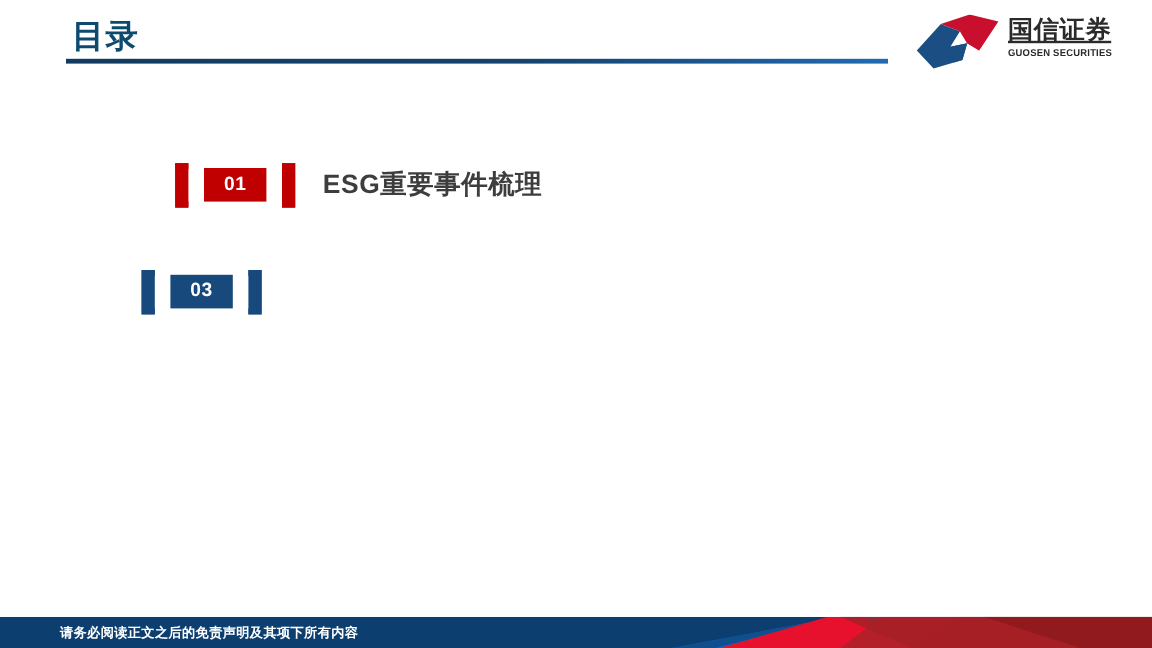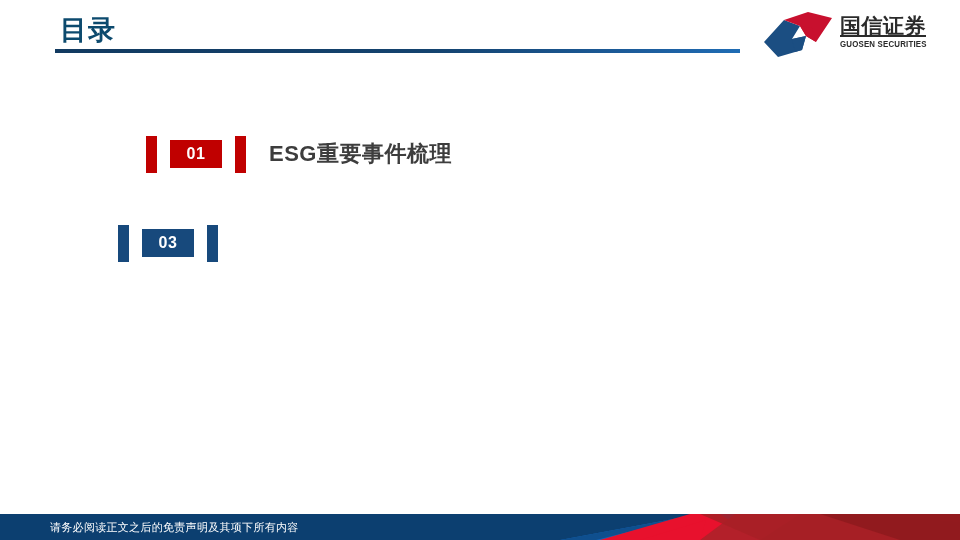--- a/index.html
+++ b/index.html
@@ -182,21 +182,21 @@
   }
   #footer-text {
     position: absolute;
     left: 50px;
     top: 0;
     height: 26px;
     display: flex;
     align-items: center;
     color: #ffffff;
     font-size: 11px;
-    font-weight: normal;
+    font-weight: bold;
     letter-spacing: 0.3px;
     white-space: nowrap;
     z-index: 2;
   }
 </style>
 </head>
 <body>
 
 <div id="slide">
 

